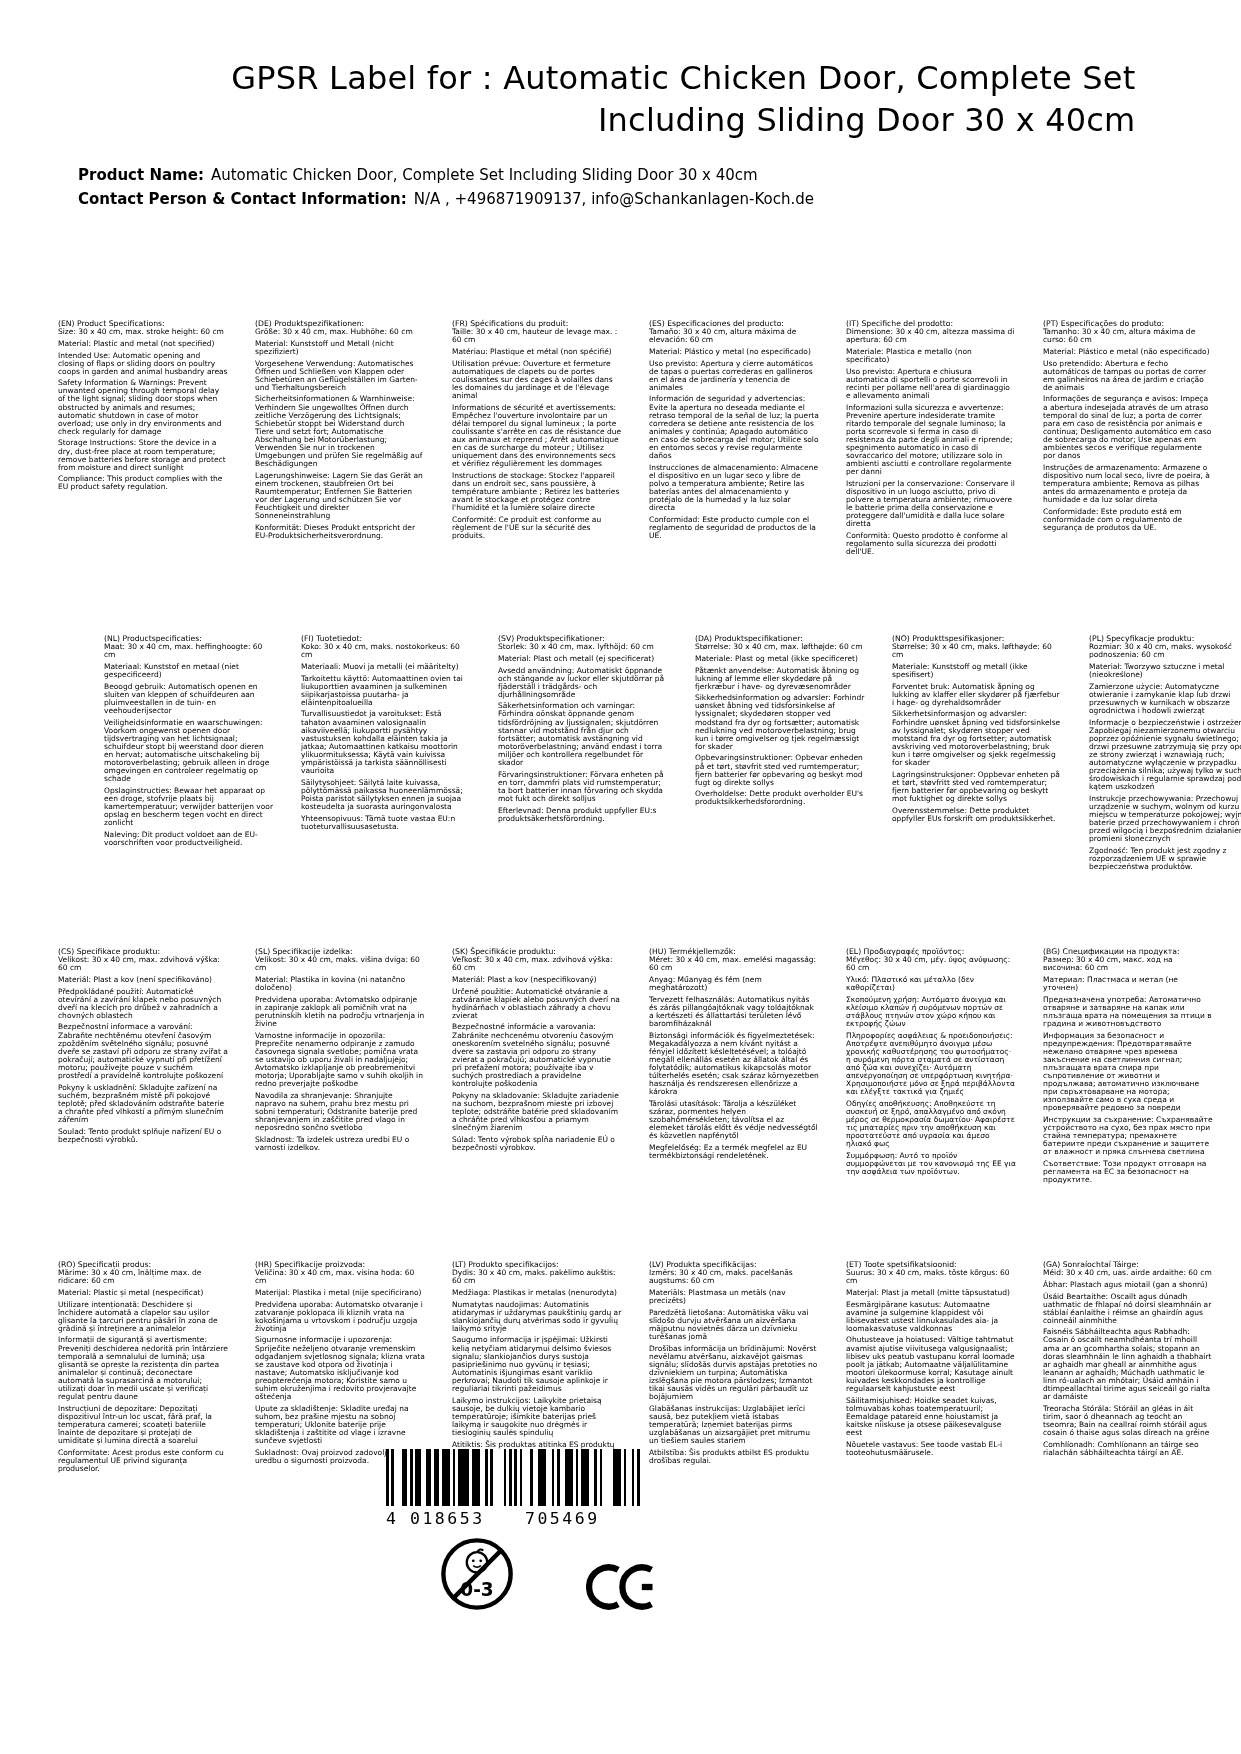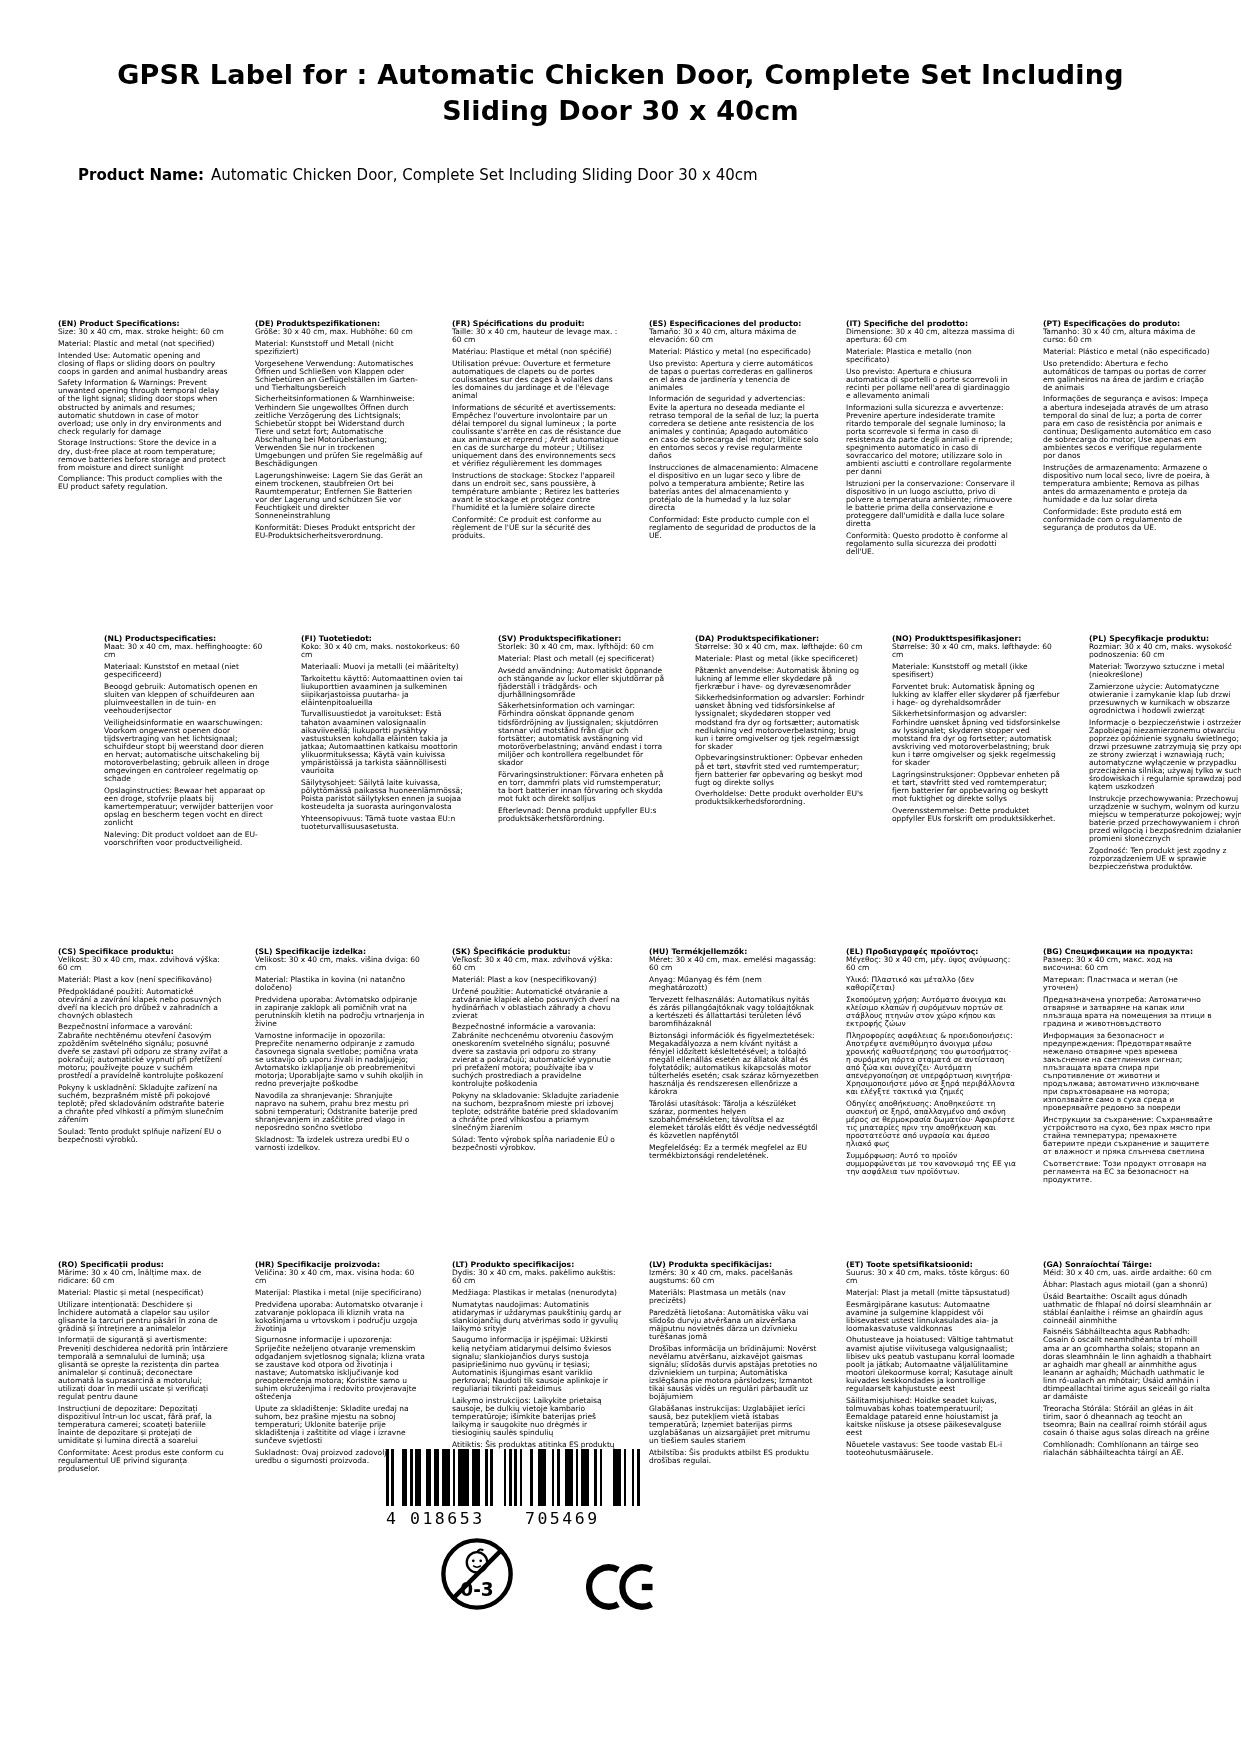--- a/index.html
+++ b/index.html
@@ -5,39 +5,39 @@
   * { margin:0; padding:0; box-sizing:border-box; }
   html,body { background:#ffffff; }
   .page {
     position:relative; width:1241px; height:1754px;
     background:#fff; color:#000;
     font-family:"DejaVu Sans", sans-serif;
     overflow:hidden;
   }
   .title {
     position:absolute; top:57px; left:50%; transform:translateX(-50%);
-    width:1030px; text-align:center;
-    font-size:27px; font-weight:bold; line-height:1.32; letter-spacing:0.2px;
+    width:1030px; text-align:right;
+    font-size:32px; font-weight:normal; line-height:1.32; letter-spacing:0.2px;
   }
   .product-info { position:absolute; top:166px; left:56px; font-size:15px; }
   .pi-row { margin-bottom:5.5px;margin-left:22px; }
   .pi-label { font-weight:bold; }
   .pi-value { margin-left:7px; }
 
   .spec-row {
     position:absolute; left:58px; width:1156px;
     display:grid; grid-template-columns:repeat(6,170px); column-gap:27px;
     align-items:start;
   }
   #spec-row-0 { top:320px; }
   #spec-row-1 { top:635px;margin-left:46px; }
   #spec-row-2 { top:948px; }
   #spec-row-3 { top:1261px; }
   .spec-block { font-size:7.5px; line-height:1.08; }
-  .spec-block h3 { font-size:7.7px; font-weight:bold; }
+  .spec-block h3 { font-size:7.7px; font-weight:normal; }
   .spec-block p { margin:0 0 3.5px 0; }
 
   .barcode { position:absolute; left:386px; top:1449px; width:256px; }
   .barcode-bars { display:flex; height:57px; width:254px; }
   .module { width:2.674px; height:100%; background:#fff; flex:none; }
   .module.black { background:#000; }
   .barcode-digits {
     display:flex; margin-top:3px; width:254px;
     font-family:"DejaVu Sans Mono", monospace; font-size:16.5px;
   }
@@ -50,20 +50,23 @@
 </head>
 <body>
 
 <div class="page">
 
   <h1 class="title">GPSR Label for : Automatic Chicken Door, Complete Set Including Sliding Door 30 x 40cm</h1>
 
   <div class="product-info">
     <div class="pi-row">
       <span class="pi-label">Product Name:</span><span class="pi-value">Automatic Chicken Door, Complete Set Including Sliding Door 30 x 40cm</span>
+    </div>
+    <div class="pi-row">
+      <span class="pi-label">Contact Person &amp; Contact Information:</span><span class="pi-value">N/A , +496871909137, info@Schankanlagen-Koch.de</span>
     </div>
   </div>
 
   <div class="spec-row" id="spec-row-0">
       <div class="spec-block">
         <h3>(EN) Product Specifications:</h3>
         <p>Size: 30 x 40 cm, max. stroke height: 60 cm</p>
         <p>Material: Plastic and metal (not specified)</p>
         <p>Intended Use: Automatic opening and closing of flaps or sliding doors on poultry coops in garden and animal husbandry areas</p>
         <p>Safety Information &amp; Warnings: Prevent unwanted opening through temporal delay of the light signal; sliding door stops when obstructed by animals and resumes; automatic shutdown in case of motor overload; use only in dry environments and check regularly for damage</p>

